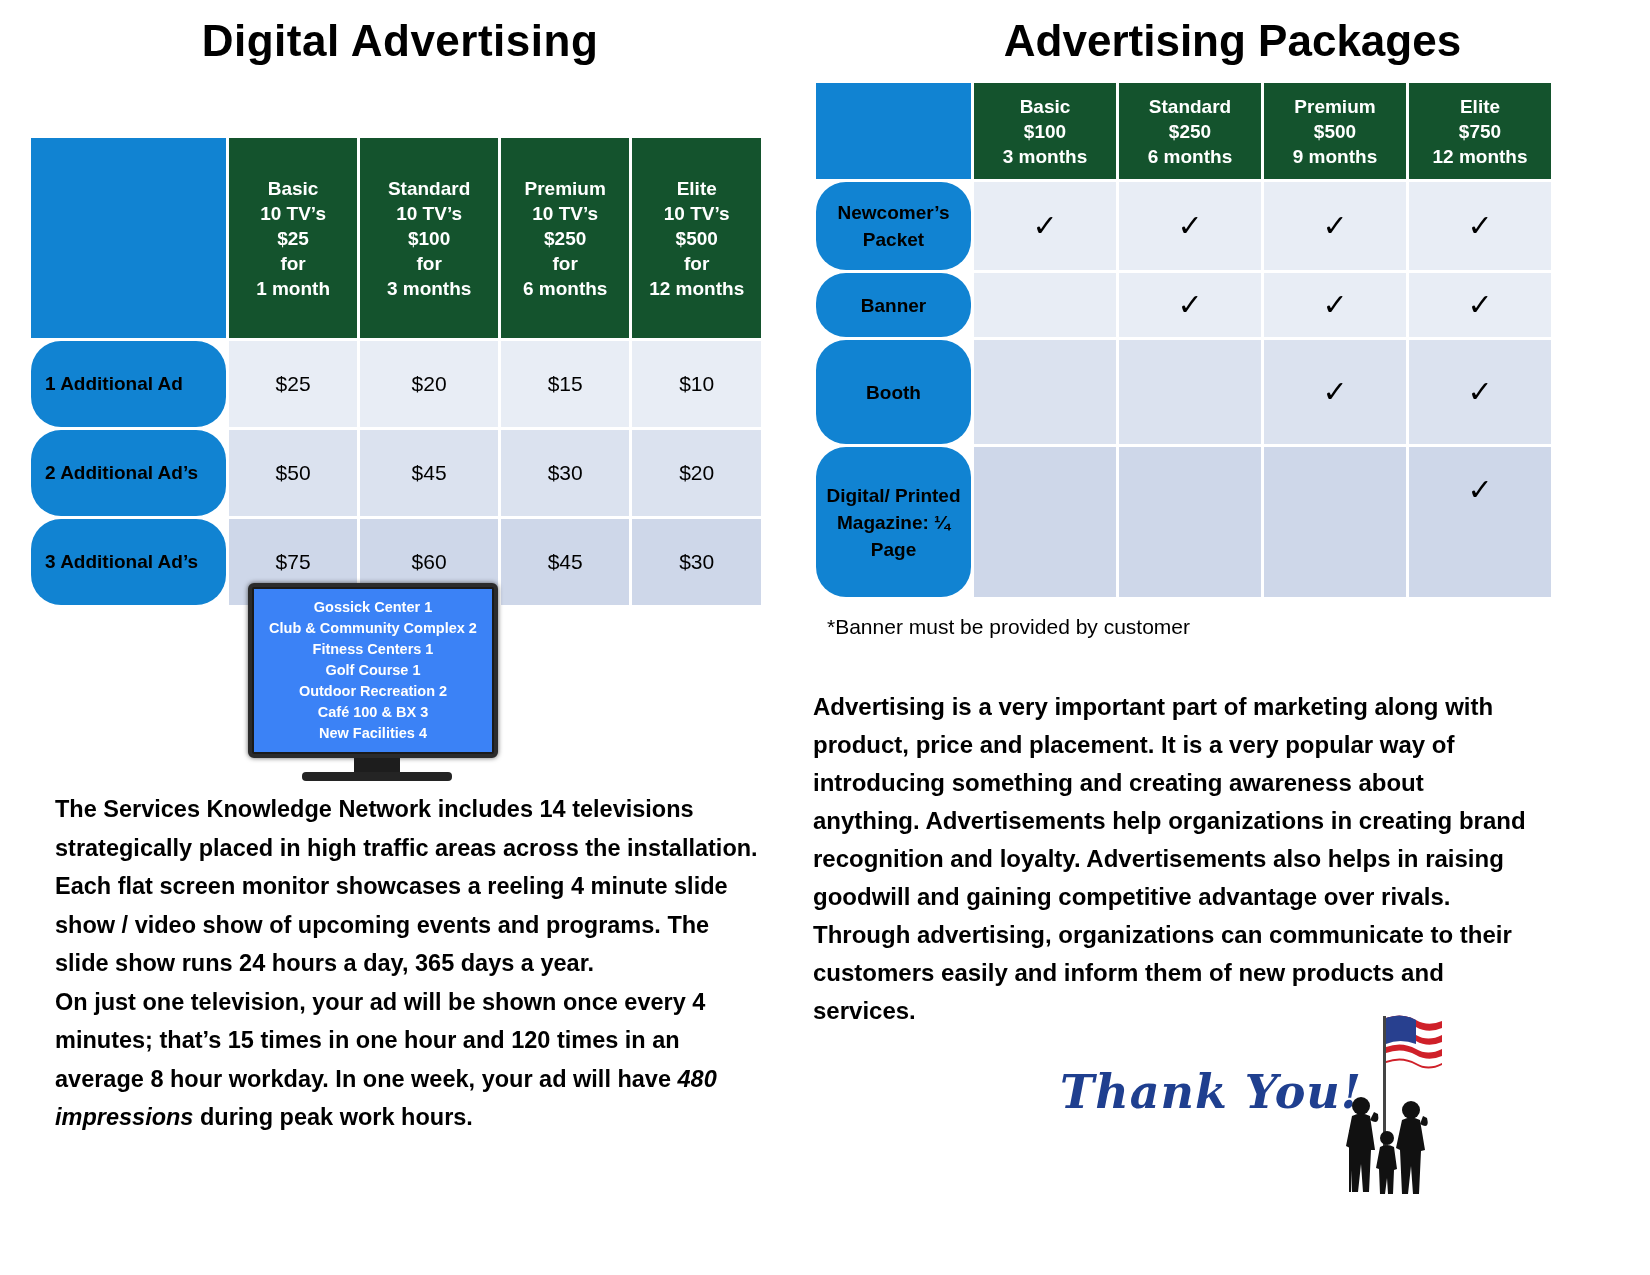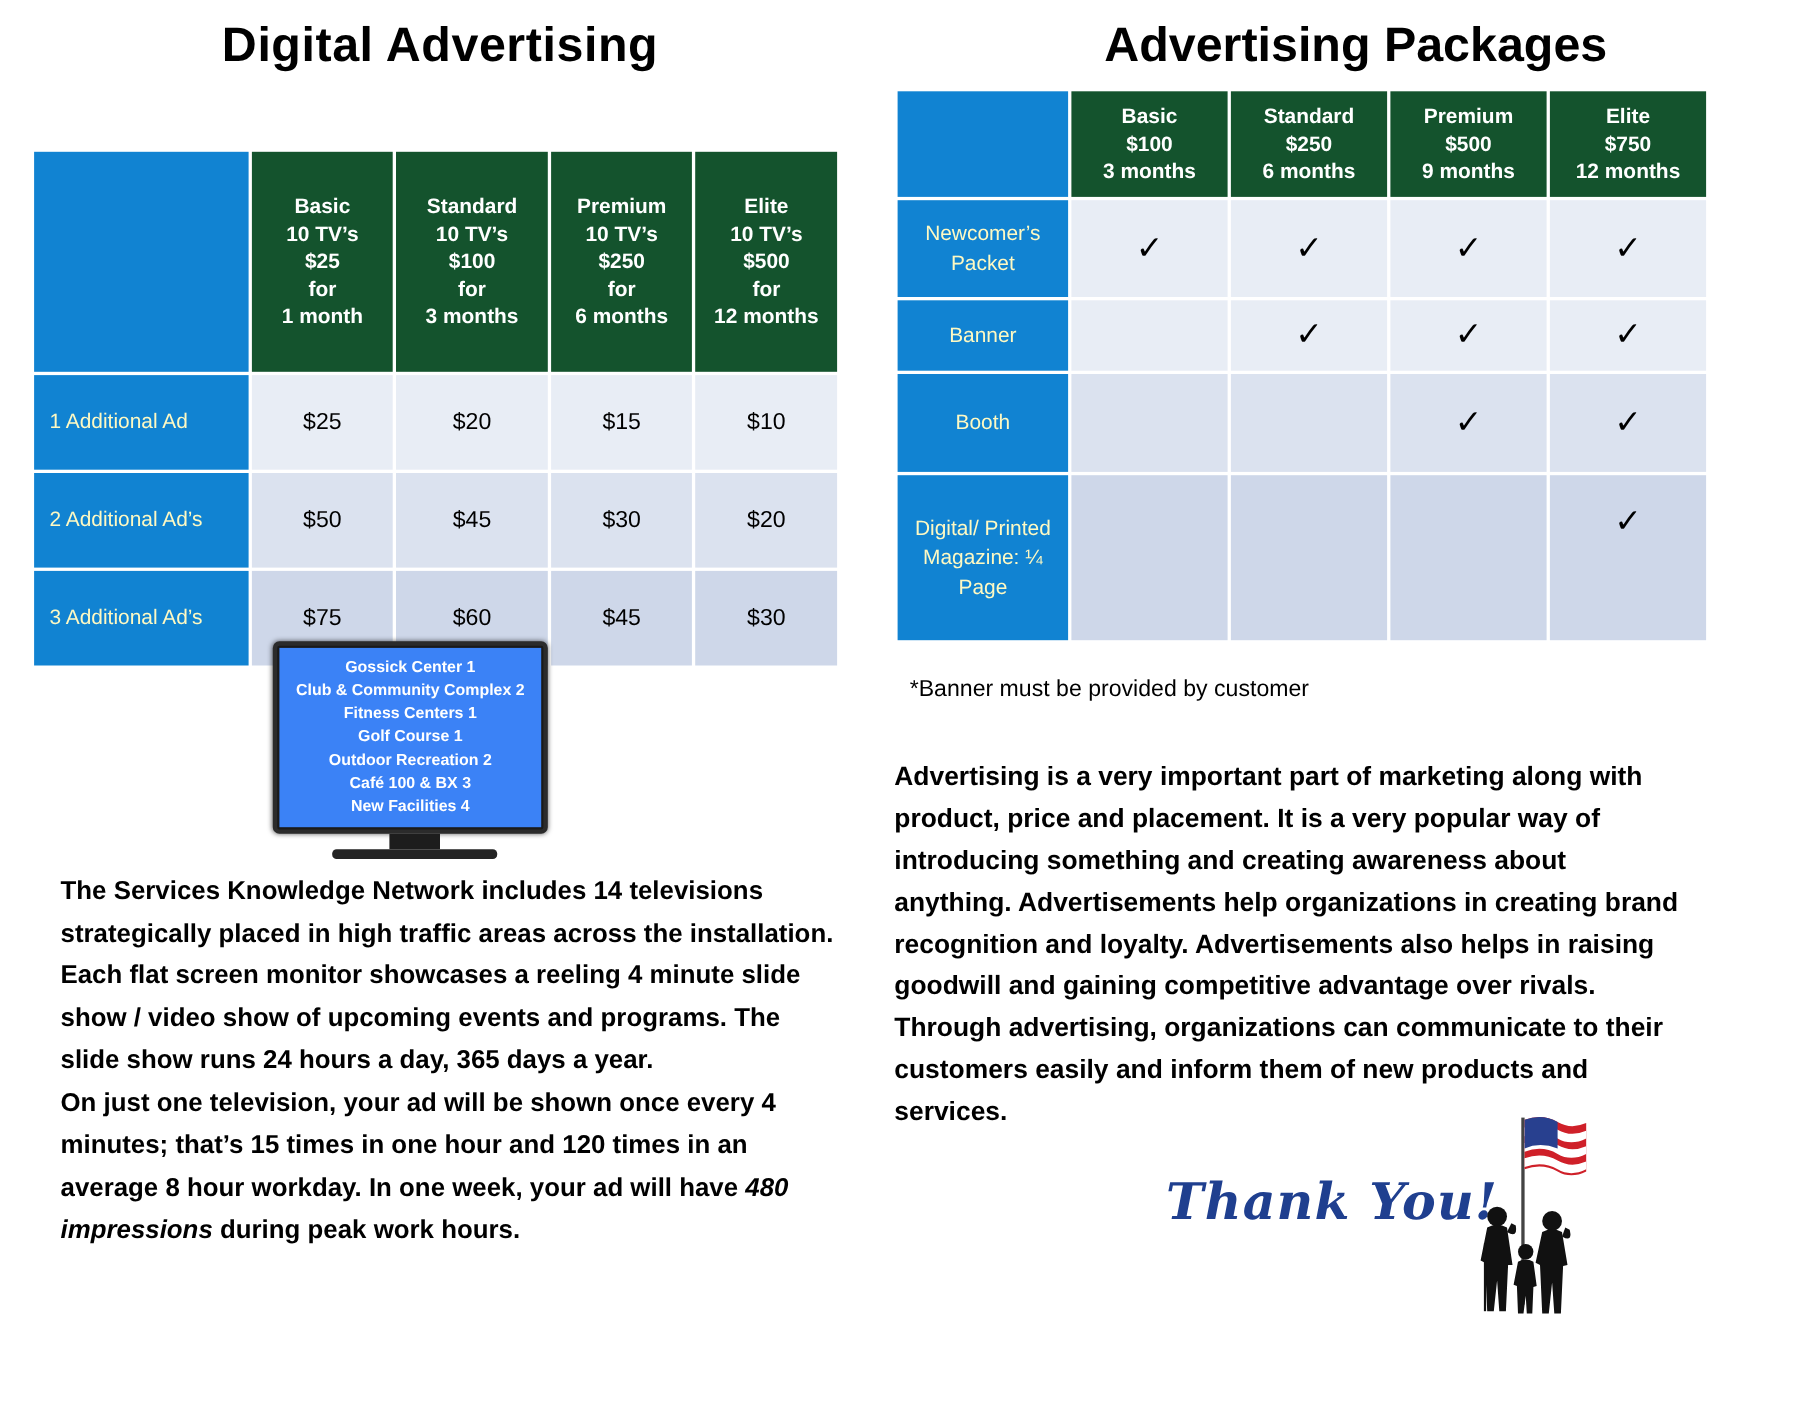--- a/index.html
+++ b/index.html
@@ -63,25 +63,26 @@
     color: #ffffff;
     font-size: 19px;
     line-height: 25px;
     font-weight: bold;
   }
   .corner-blue {
     background: #1183d2;
   }
   .rowlabel {
     background: #1183d2;
-    color: #fef9c3;
+    color: #000000;
     font-size: 19px;
     text-align: left !important;
     padding-left: 14px !important;
-    font-weight: normal;
+    font-weight: bold;
+    border-radius: 30px;
   }
   .cell-light1 { background: #e8edf5; font-size: 21px; }
   .cell-light2 { background: #dbe2ef; font-size: 21px; }
   .cell-light3 { background: #ced7e9; font-size: 21px; }
   .tv-table .hdr-blue { height: 200px; }
   .tv-table .datarow td { height: 86px; }
 
   
   .tv-wrap {
     position: absolute;
@@ -354,21 +355,21 @@
 
       <tr>
         <td class="rowlabel" style="height:64px">Banner</td>
         <td class="cell-light1"></td>
         <td class="cell-light1"><span class="check">✓</span></td>
         <td class="cell-light1"><span class="check">✓</span></td>
         <td class="cell-light1"><span class="check">✓</span></td>
       </tr>
 
       <tr>
-        <td class="rowlabel" style="height:89px">Booth</td>
+        <td class="rowlabel" style="height:104px">Booth</td>
         <td class="cell-light2"></td>
         <td class="cell-light2"></td>
         <td class="cell-light2"><span class="check">✓</span></td>
         <td class="cell-light2"><span class="check">✓</span></td>
       </tr>
 
       <tr>
         <td class="rowlabel" style="height:150px">Digital/ Printed Magazine: ¼ Page</td>
         <td class="cell-light3"></td>
         <td class="cell-light3"></td>

